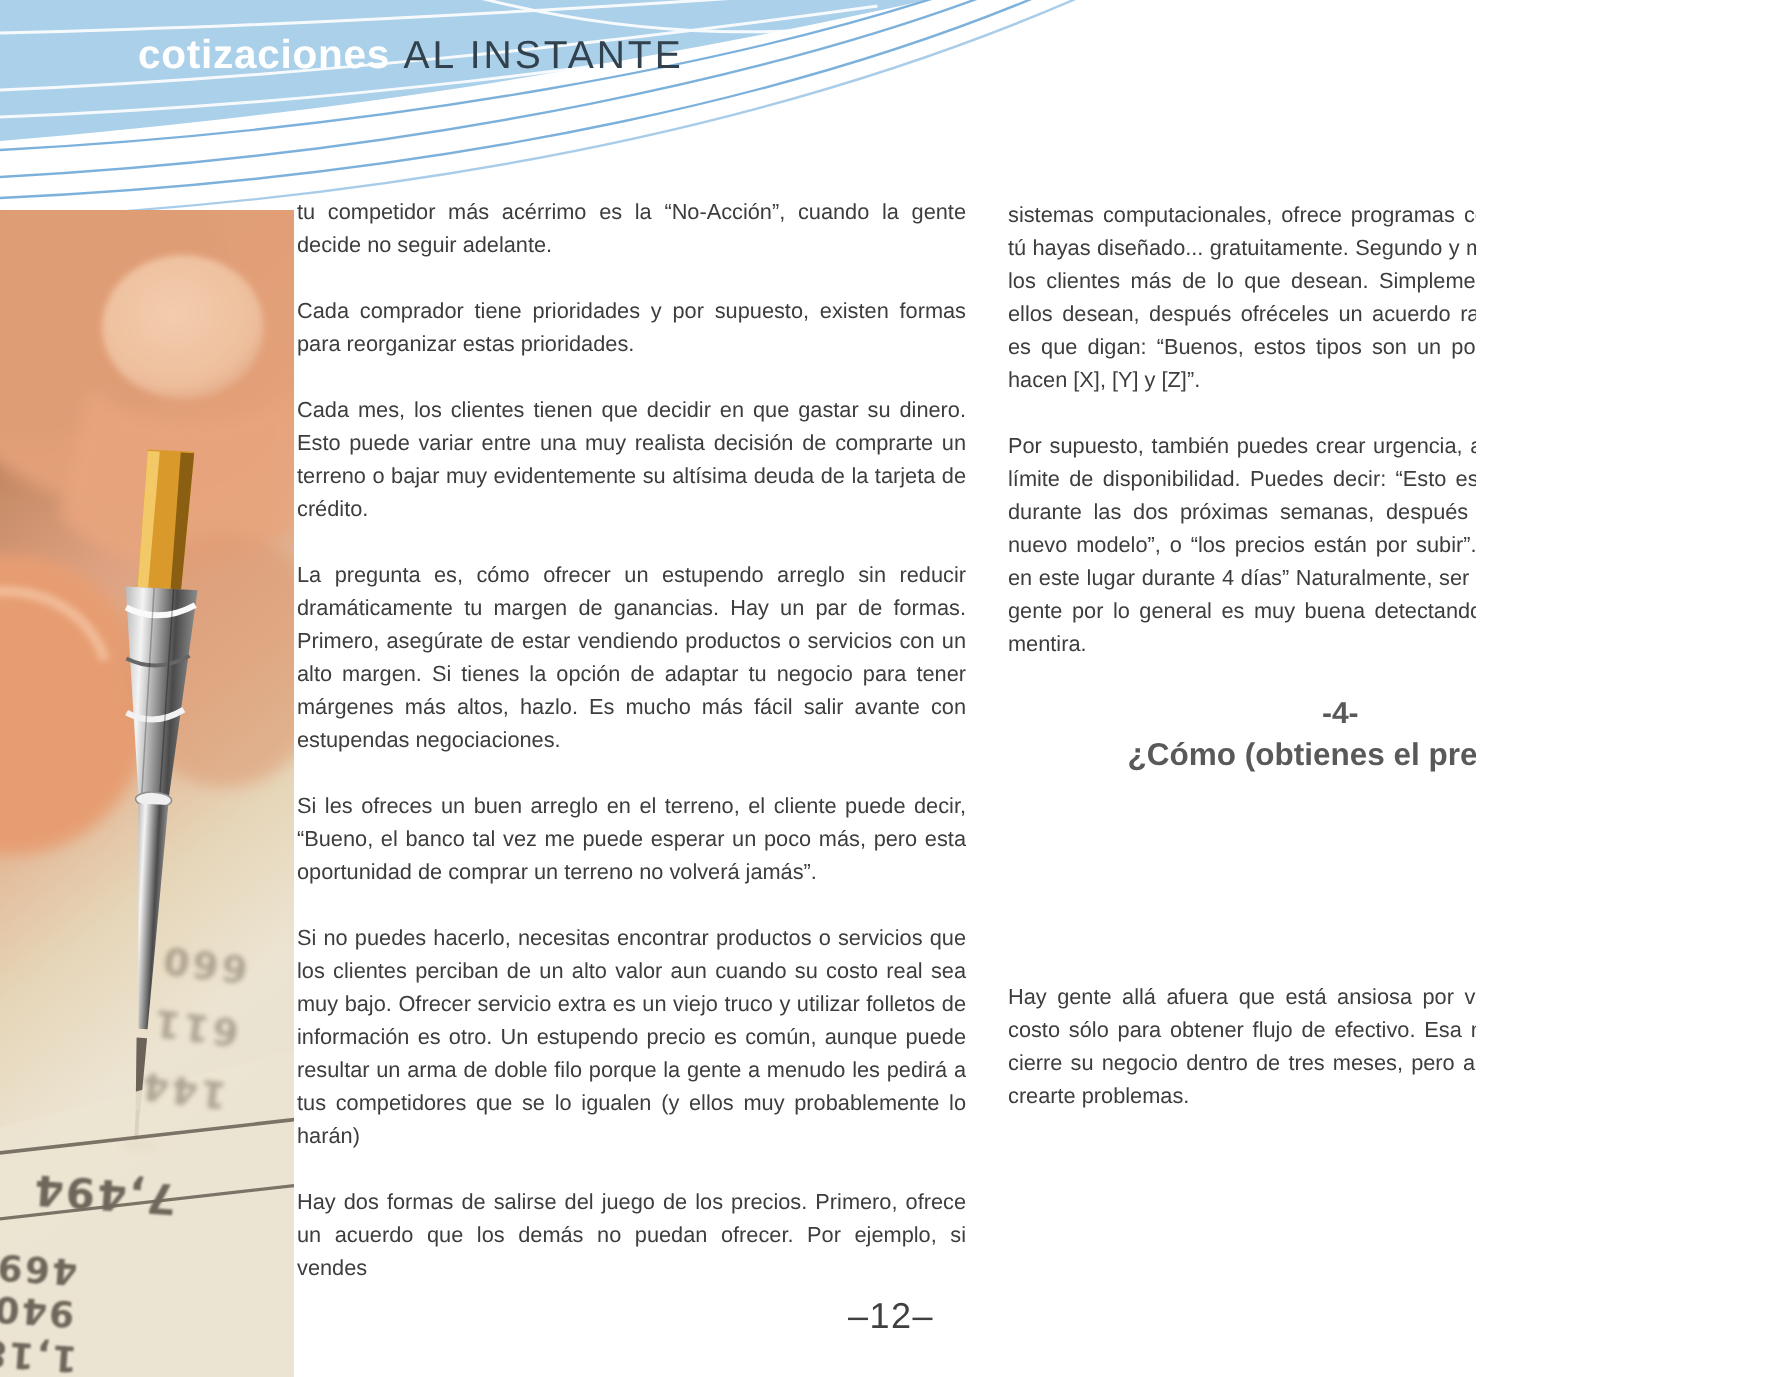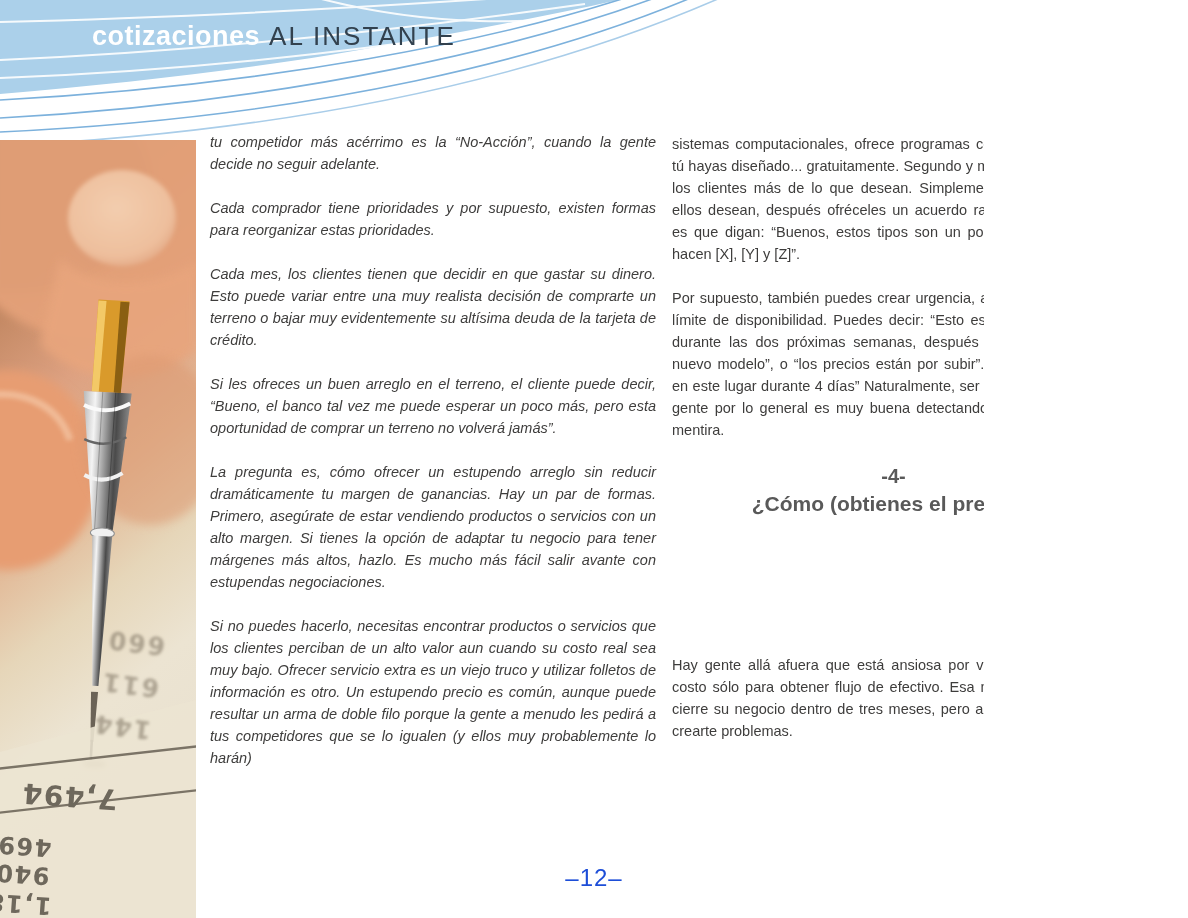--- a/index.html
+++ b/index.html
@@ -12,36 +12,36 @@
   .masthead-title{position:absolute;top:21px;left:92px;white-space:nowrap;}
   .masthead-title .t1{font-size:27px;font-weight:bold;color:#ffffff;letter-spacing:.5px;}
   .masthead-title .t2{font-size:26px;font-weight:400;color:#32414e;letter-spacing:2px;margin-left:9px;}
 
   
   .photo{position:absolute;left:0;top:140px;width:196px;height:778px;margin:0;}
 
   
   .col{position:absolute;color:#3e3d3c;font-size:14.5px;line-height:22px;text-align:justify;}
   .col p{margin:0 0 22px 0;}
-  .col-left{left:210px;top:131px;width:446px;font-style:italic;}
+  .col-left{left:198px;top:131px;width:446px;}
   .col-right{left:672px;top:133px;width:443px;}
 
   .sec-head{margin:2px 0 17px 0;text-align:center;color:#595959;font-weight:bold;}
   .sec-num{display:block;font-size:20px;line-height:26px;}
   .sec-title{display:block;font-size:21px;line-height:30px;}
 
   .callout{position:relative;min-height:118px;margin-bottom:0;}
   .callout-text{width:352px;margin-left:33px;}
   .bulb{position:absolute;top:-14px;right:-14px;}
 
   .closing{margin-top:0;}
 
   
   .pagenum{position:absolute;left:0;top:864px;width:1188px;text-align:center;
-           font-size:24px;color:#1d4ed8;letter-spacing:1px;}
+           font-size:24px;color:#404040;letter-spacing:1px;}
 </style>
 </head>
 <body>
 
 <div class="page">
 
   <header class="masthead">
     <svg width="1188" height="150" viewBox="0 0 1188 150" aria-hidden="true">
       <path d="M0,0 L618,0 C520,22 430,38 330,55 C230,71 110,85 0,94 Z" fill="#abd0ea"></path>
       <g fill="none" stroke="#ffffff" stroke-width="2" opacity="0.9">
@@ -149,23 +149,24 @@
           <text x="52" y="758" font-size="24" transform="rotate(184 52 758)">1,183</text>
         </g>
       </g>
     </svg>
   </figure>
 
   <section class="col col-left">
     <p>tu competidor más acérrimo es la “No-Acción”, cuando la gente decide no seguir adelante.</p>
     <p>Cada comprador tiene prioridades y por supuesto, existen formas para reorganizar estas prioridades.</p>
     <p>Cada mes, los clientes tienen que decidir en que gastar su dinero.  Esto puede variar entre una muy realista decisión de comprarte un terreno o bajar muy evidentemente su altísima deuda de la tarjeta de crédito.</p>
+    <p>La pregunta es, cómo ofrecer un estupendo arreglo sin reducir dramáticamente tu margen de ganancias.  Hay un par de formas.  Primero, asegúrate de estar vendiendo productos o servicios con un alto margen.  Si tienes la opción de adaptar tu negocio para tener márgenes más altos, hazlo.  Es mucho más fácil salir avante con estupendas negociaciones.</p>
     <p>Si les ofreces un buen arreglo en el terreno, el cliente puede decir, “Bueno, el banco tal vez me puede esperar un poco más, pero esta oportunidad de comprar un terreno no volverá jamás”.</p>
-    <p>La pregunta es, cómo ofrecer un estupendo arreglo sin reducir dramáticamente tu margen de ganancias.  Hay un par de formas.  Primero, asegúrate de estar vendiendo productos o servicios con un alto margen.  Si tienes la opción de adaptar tu negocio para tener márgenes más altos, hazlo.  Es mucho más fácil salir avante con estupendas negociaciones.</p>
     <p>Si no puedes hacerlo, necesitas encontrar productos o servicios que los clientes perciban de un alto valor aun cuando su costo real sea muy bajo.  Ofrecer servicio extra es un viejo truco y utilizar folletos de información es otro.  Un estupendo precio es común, aunque puede resultar un arma de doble filo porque la gente a menudo les pedirá a tus competidores que se lo igualen  (y ellos muy probablemente lo harán)</p>
+    <p>Hay dos formas de salirse del juego de los precios.  Primero, ofrece un acuerdo que los demás no puedan ofrecer.  Por ejemplo, si vendes</p>
   </section>
 
   <section class="col col-right">
     <p>sistemas computacionales, ofrece programas computacionales que tú hayas diseñado...  gratuitamente.  Segundo y más confiable, dale a los clientes más de lo que desean.  Simplemente, sé todo lo que ellos desean, después ofréceles un acuerdo razonable, el objetivo es que digan: “Buenos, estos tipos son un poco más caros, pero hacen [X], [Y] y [Z]”.</p>
     <p>Por supuesto, también puedes crear urgencia, al ponerle una fecha límite de disponibilidad.  Puedes decir: “Esto estará disponible sólo durante las dos próximas semanas, después entrará en vigor el nuevo modelo”, o “los precios están por subir”.  O “Sólo estaremos en este lugar durante 4 días”   Naturalmente, ser sincero es mejor.  La gente por lo general es muy buena detectando si se trata de una mentira.</p>
 
     <h2 class="sec-head">
       <span class="sec-num">-4-</span>
       <span class="sec-title">¿Cómo (obtienes el precio)?</span>
     </h2>

